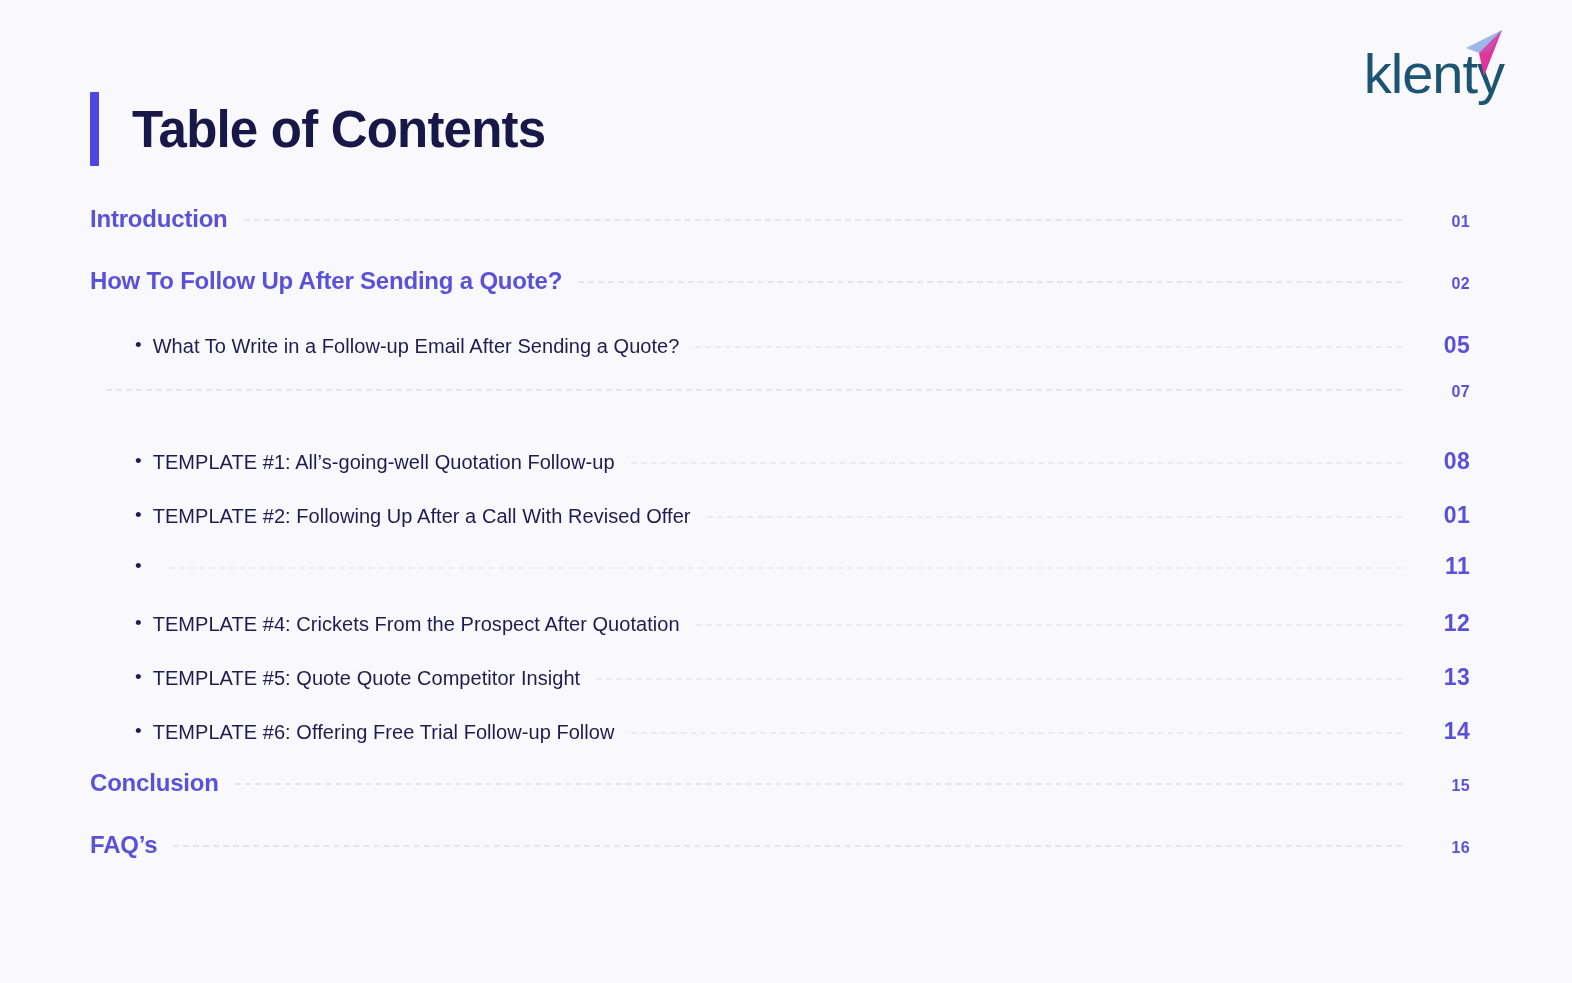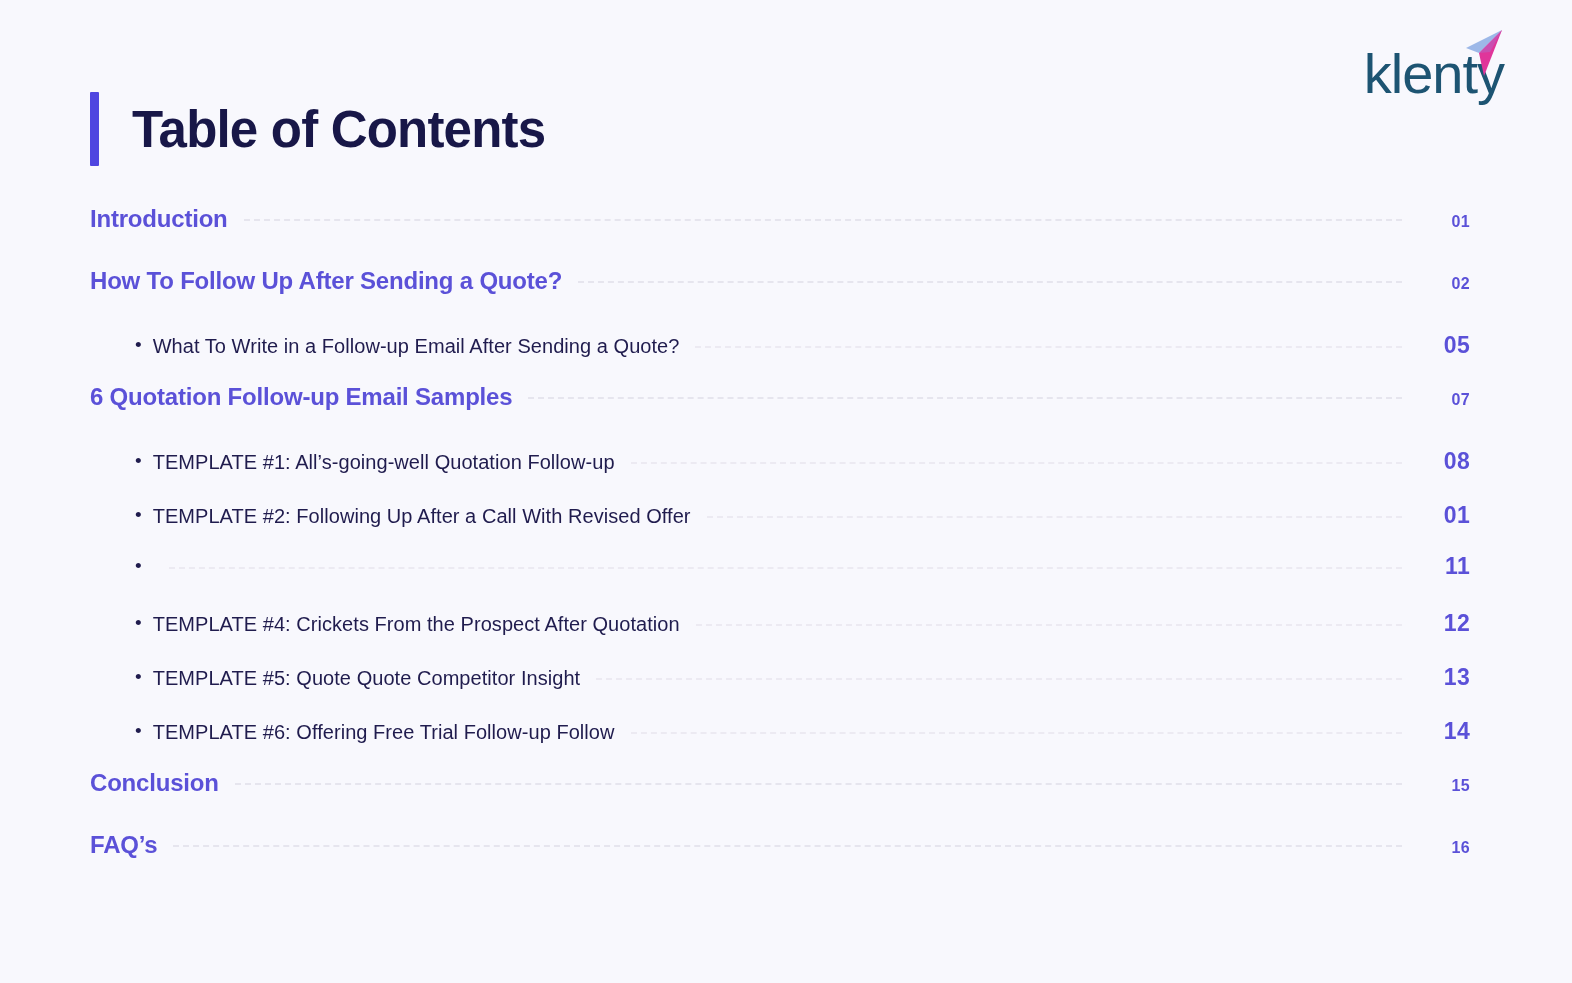--- a/index.html
+++ b/index.html
@@ -196,21 +196,20 @@
         <span class="leader"></span>
         <span class="toc-page">02</span>
       </div>
       <div class="toc-row level-sub">
         <span class="bullet">•</span>
         <span class="toc-label">What To Write in a Follow-up Email After Sending a Quote?</span>
         <span class="leader"></span>
         <span class="toc-page">05</span>
       </div>
       <div class="toc-row level-main">
-        <span class="toc-label">6 Quotation Follow-up Email Samples</span>
         <span class="leader"></span>
         <span class="toc-page">07</span>
       </div>
       <div class="toc-row level-sub">
         <span class="bullet">•</span>
         <span class="toc-label">TEMPLATE #1: All’s-going-well Quotation Follow-up</span>
         <span class="leader"></span>
         <span class="toc-page">08</span>
       </div>
       <div class="toc-row level-sub">

